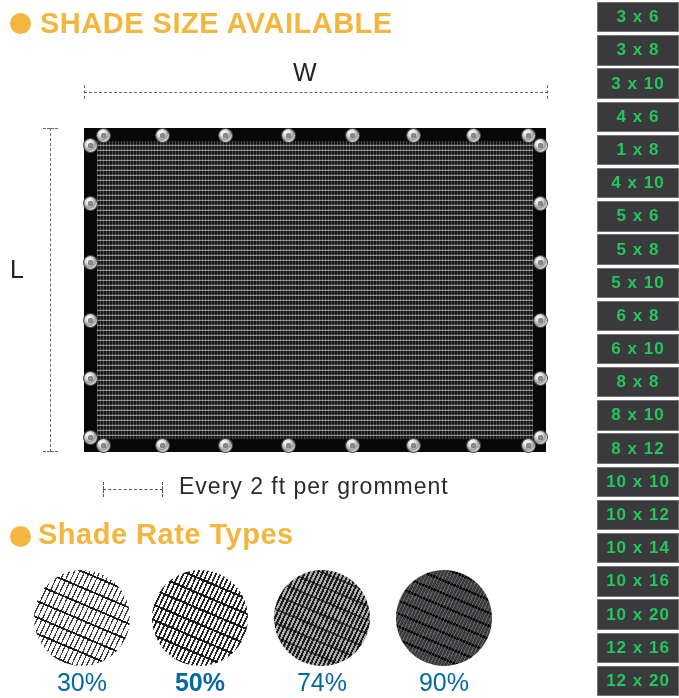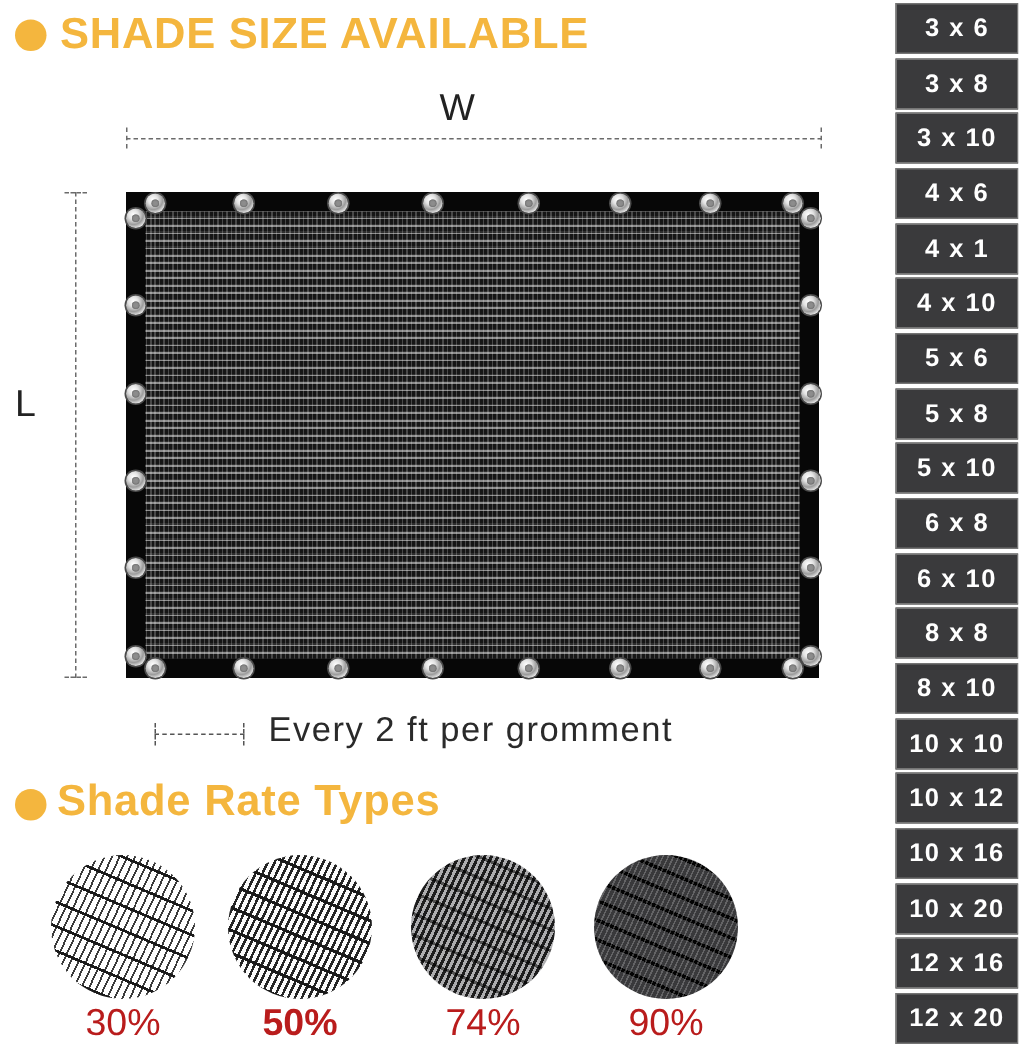--- a/index.html
+++ b/index.html
@@ -74,31 +74,31 @@
   .rate-2{background:
     repeating-linear-gradient(115deg, rgba(10,10,10,.85) 0 2px, rgba(255,255,255,.28) 2px 4px),
     repeating-linear-gradient(23deg, rgba(0,0,0,.9) 0 2px, rgba(0,0,0,0) 2px 13px),
     #8e8e90;}
   .rate-3{background:
     repeating-linear-gradient(115deg, rgba(255,255,255,.22) 0 1px, rgba(0,0,0,0) 1px 3.2px),
     repeating-linear-gradient(23deg, rgba(0,0,0,.95) 0 2.4px, rgba(0,0,0,0) 2.4px 12px),
     #39393b;}
   .rate-label{
     position:absolute;top:668px;width:80px;text-align:center;
-    font-size:25px;color:#b91c1c;font-weight:400;
+    font-size:25px;color:#0369a1;font-weight:400;
   }
   
   .size-list{
     position:absolute;left:597px;top:2px;width:82px;height:694px;
     display:flex;flex-direction:column;gap:2.8px;box-sizing:border-box;
   }
   .size-box{
     flex:1;background:#3a3a3c;border:1px solid #757575;box-sizing:border-box;
     display:flex;align-items:center;justify-content:center;
-    color:#ffffff;font-size:17px;font-weight:bold;letter-spacing:1px;white-space:nowrap;
+    color:#22c55e;font-size:17px;font-weight:bold;letter-spacing:1px;white-space:nowrap;
   }
 </style>
 </head>
 <body>
 
 <div class="canvas">
 
   <div class="bullet" id="bullet-1"></div>
   <div class="heading" id="title-sizes">SHADE SIZE AVAILABLE</div>
 
@@ -161,30 +161,32 @@
       <div class="rate-label" style="left: 282px;">74%</div>
       <div class="rate-circle rate-3" style="left: 396px;"></div>
       <div class="rate-label" style="left: 404px;">90%</div>
     </div>
 
   <div class="size-list">
       <div class="size-box">3 x 6</div>
       <div class="size-box">3 x 8</div>
       <div class="size-box">3 x 10</div>
       <div class="size-box">4 x 6</div>
-      <div class="size-box">4 x 1</div>
+      <div class="size-box">1 x 8</div>
       <div class="size-box">4 x 10</div>
       <div class="size-box">5 x 6</div>
       <div class="size-box">5 x 8</div>
       <div class="size-box">5 x 10</div>
       <div class="size-box">6 x 8</div>
       <div class="size-box">6 x 10</div>
       <div class="size-box">8 x 8</div>
       <div class="size-box">8 x 10</div>
+      <div class="size-box">8 x 12</div>
       <div class="size-box">10 x 10</div>
       <div class="size-box">10 x 12</div>
+      <div class="size-box">10 x 14</div>
       <div class="size-box">10 x 16</div>
       <div class="size-box">10 x 20</div>
       <div class="size-box">12 x 16</div>
       <div class="size-box">12 x 20</div>
     </div>
 
 </div>
 
 </body></html>

